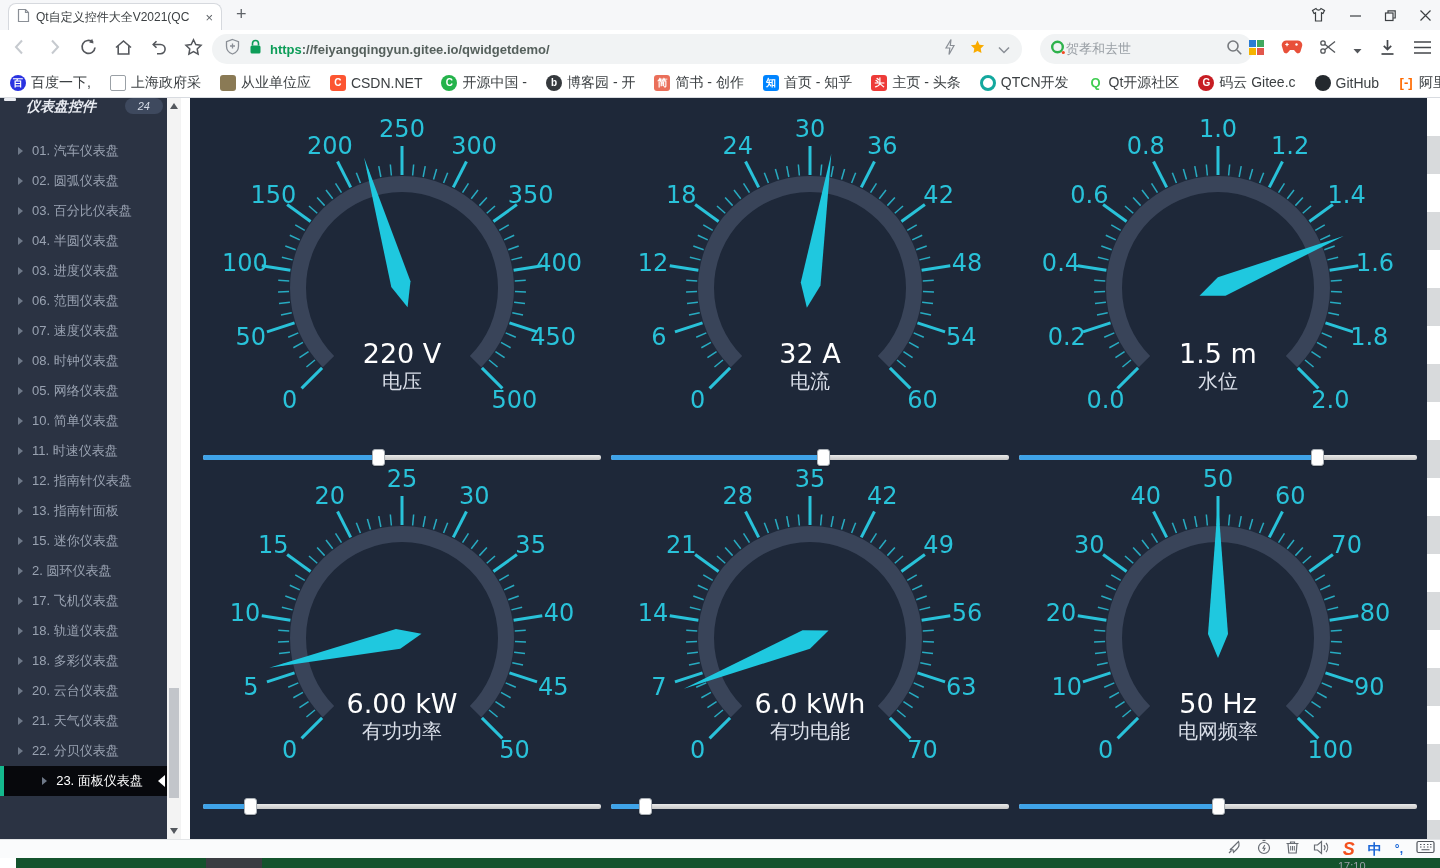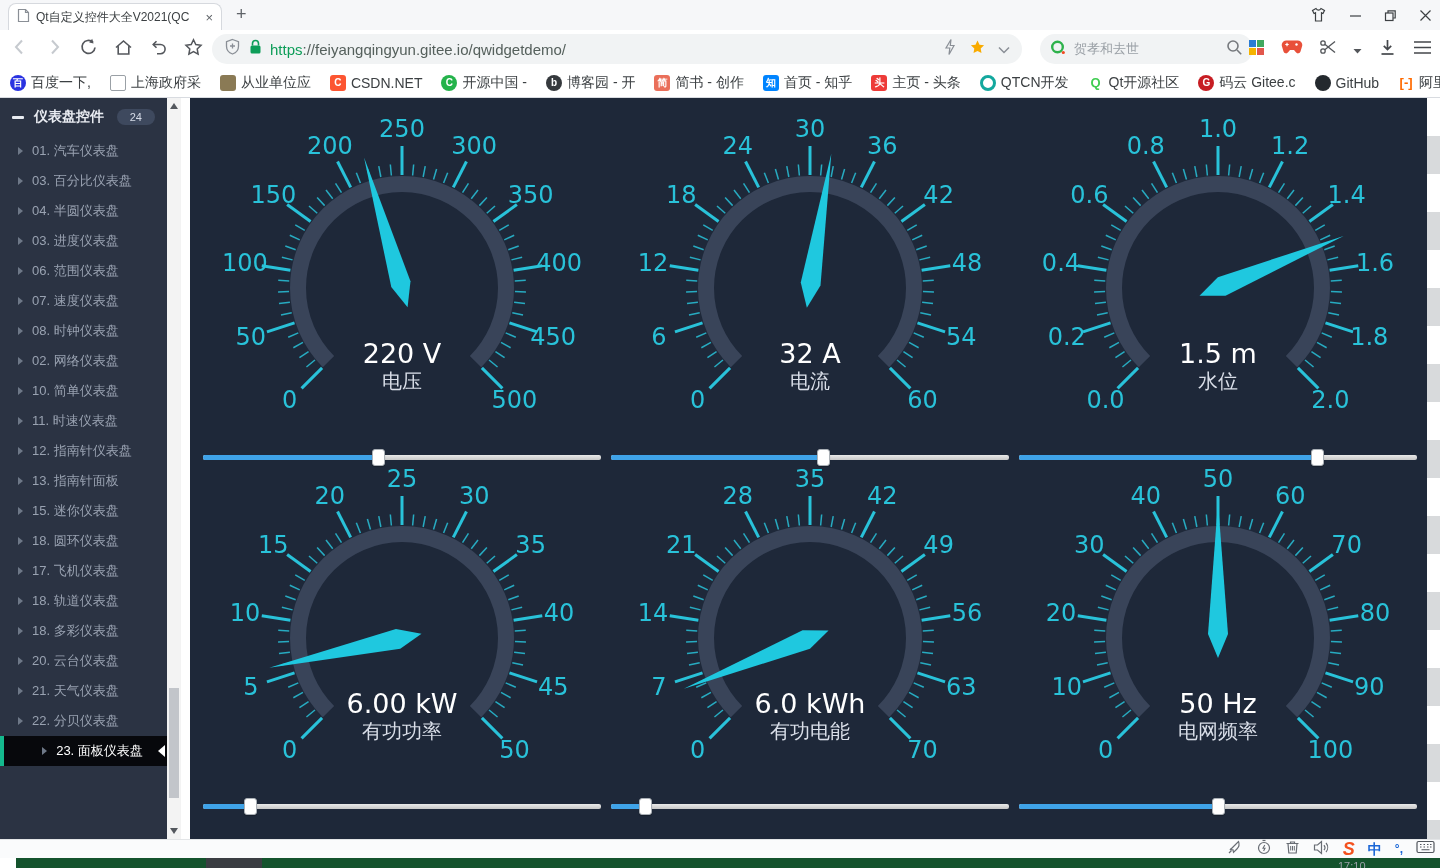--- a/index.html
+++ b/index.html
@@ -15,46 +15,46 @@
   .tab-close { font-size:13px; color:#5f6368; cursor:default; }
   .newtab { position:absolute; left:236px; top:4px; font-size:18px; color:#5f6368; }
   .wincontrols { position:absolute; right:8px; top:0; height:30px; display:flex; align-items:center; gap:22px; }
   .wincontrols svg { display:block; }
 
   
   .toolbar { position:absolute; left:0; top:30px; width:1440px; height:38px; background:#fff; }
   .navicons { position:absolute; left:10px; top:0; height:38px; display:flex; align-items:center; gap:14px; }
   .addressbar { position:absolute; left:212px; top:4px; width:810px; height:30px; background:#f1f3f4;
                 border-radius:15px; display:flex; align-items:center; padding:0 12px; gap:8px; }
-  .url { font-size:15px; white-space:nowrap; overflow:hidden; }
+  .url { font-size:13px; white-space:nowrap; overflow:hidden;font-weight:bold; }
   .url .scheme { color:#0d9d58; }
   .url .rest { color:#55605c; }
   .addr-right { margin-left:auto; display:flex; align-items:center; gap:12px; }
   .searchbox { position:absolute; left:1040px; top:4px; width:213px; height:30px; background:#f1f3f4;
-               border-radius:15px; display:flex; align-items:center; padding:0 10px; gap:8px; }
+               border-radius:15px; display:flex; align-items:center; padding:0 10px; }
   .search-text { font-size:13px; color:#9aa0a6; flex:1; white-space:nowrap; overflow:hidden; }
   .toolicons { position:absolute; right:8px; top:0; height:38px; display:flex; align-items:center; gap:16px; }
 
   
   .bookmarks { position:absolute; left:0; top:68px; width:1440px; height:30px; background:#fff;
                border-bottom:1px solid #d8dbe0; display:flex; align-items:center; padding:0 34px 0 10px; gap:19px; }
   .bm { display:flex; align-items:center; gap:5px; white-space:nowrap; }
   .bm-lb { font-size:14px; color:#3c4043; }
   .bm-ic { width:16px; height:16px; border-radius:3px; color:#fff; font-size:10px; font-weight:bold;
            display:flex; align-items:center; justify-content:center; overflow:hidden; flex:none; }
   .bm-ic.circle { border-radius:50%; }
   .bm-ic.doc { background:#fff; border:1.5px solid #9aa0a6; border-radius:2px; }
   .bm-ic.plain { background:transparent; font-size:13px; }
   .bm-ic.ring { background:#fff; border:3px solid currentColor; border-radius:50%; }
   .bm-overflow { position:absolute; right:12px; font-size:14px; color:#5f6368; }
 
   
   .sidebar { position:absolute; left:0; top:98px; width:167px; height:741px; background:#2b3343; overflow:hidden; }
-  .sb-header { height:38px; display:flex; align-items:center; padding:0 12px; gap:10px;
-               color:#e8ebf1; font-size:14px; font-weight:bold; }
+  .sb-header { height:38px; display:flex; align-items:flex-start; padding:0 4px; gap:10px;
+               color:#e8ebf1; font-size:14px; font-weight:bold;font-style:italic; }
   .minus-ic { width:12px; height:3px; background:#e8ebf1; border-radius:1px; flex:none; }
   .badge { margin-left:auto; background:#3e495e; color:#d4dae6; font-size:11px; font-weight:normal;
            border-radius:9px; padding:2px 13px; }
   .sb-item { height:30px; display:flex; align-items:center; gap:9px; padding-left:18px;
              color:#99a2b1; font-size:13px; position:relative; }
   .tri { width:0; height:0; border-left:5px solid #6e7888; border-top:4px solid transparent;
          border-bottom:4px solid transparent; flex:none; }
   .sb-item.sel { background:#07080c; color:#fff;justify-content:center; }
   .sb-item.sel::before { content:""; position:absolute; left:0; top:0; bottom:0; width:4px; background:#14b98e; }
   .sb-item.sel .mark { position:absolute; right:2px; width:0; height:0; border-right:7px solid #fff;
@@ -326,20 +326,24 @@
     <span>仪表盘控件</span>
     <span class="badge">24</span>
   </div>
   <div>
       <div class="sb-item">
         <span class="tri"></span>
         <span>01. 汽车仪表盘</span>
       </div>
       <div class="sb-item">
         <span class="tri"></span>
+        <span>02. 圆弧仪表盘</span>
+      </div>
+      <div class="sb-item">
+        <span class="tri"></span>
         <span>03. 百分比仪表盘</span>
       </div>
       <div class="sb-item">
         <span class="tri"></span>
         <span>04. 半圆仪表盘</span>
       </div>
       <div class="sb-item">
         <span class="tri"></span>
         <span>03. 进度仪表盘</span>
       </div>
@@ -350,21 +354,21 @@
       <div class="sb-item">
         <span class="tri"></span>
         <span>07. 速度仪表盘</span>
       </div>
       <div class="sb-item">
         <span class="tri"></span>
         <span>08. 时钟仪表盘</span>
       </div>
       <div class="sb-item">
         <span class="tri"></span>
-        <span>02. 网络仪表盘</span>
+        <span>05. 网络仪表盘</span>
       </div>
       <div class="sb-item">
         <span class="tri"></span>
         <span>10. 简单仪表盘</span>
       </div>
       <div class="sb-item">
         <span class="tri"></span>
         <span>11. 时速仪表盘</span>
       </div>
       <div class="sb-item">
@@ -374,21 +378,21 @@
       <div class="sb-item">
         <span class="tri"></span>
         <span>13. 指南针面板</span>
       </div>
       <div class="sb-item">
         <span class="tri"></span>
         <span>15. 迷你仪表盘</span>
       </div>
       <div class="sb-item">
         <span class="tri"></span>
-        <span>18. 圆环仪表盘</span>
+        <span>2. 圆环仪表盘</span>
       </div>
       <div class="sb-item">
         <span class="tri"></span>
         <span>17. 飞机仪表盘</span>
       </div>
       <div class="sb-item">
         <span class="tri"></span>
         <span>18. 轨道仪表盘</span>
       </div>
       <div class="sb-item">

